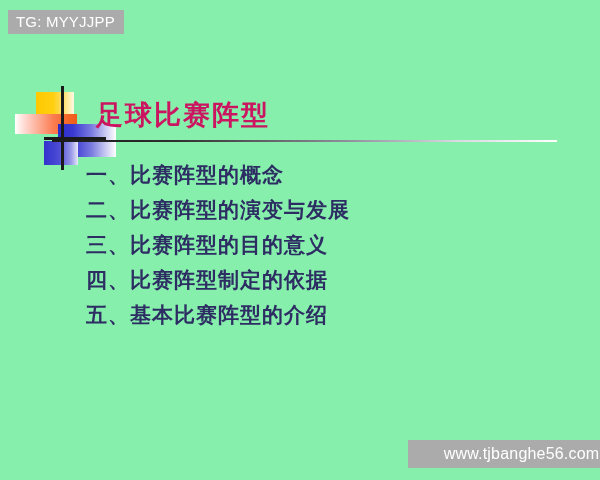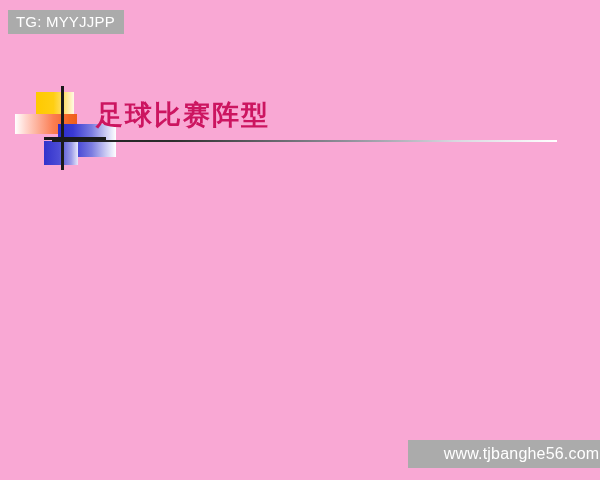--- a/index.html
+++ b/index.html
@@ -12,21 +12,21 @@
     height: 480px;
     background: #ffffff;
     font-family: "Liberation Sans", "DejaVu Sans", sans-serif;
     overflow: hidden;
   }
 
   #slide {
     position: relative;
     width: 600px;
     height: 480px;
-    background: #f9a8d4;
+    background: #86efac;
     overflow: hidden;
   }
 
   
   #tg-badge {
     position: absolute;
     left: 8px;
     top: 10px;
     height: 24px;
     padding: 0 9px 0 8px;
@@ -170,16 +170,23 @@
     <div class="sq-blue"></div>
     <div class="sq-blue-2"></div>
     <div class="line-v"></div>
     <div class="line-h"></div>
   </div>
 
   <div id="slide-title">足球比赛阵型</div>
 
   <div id="title-rule"></div>
 
+  <ul id="agenda">
+    <li>一、比赛阵型的概念</li>
+    <li>二、比赛阵型的演变与发展</li>
+    <li>三、比赛阵型的目的意义</li>
+    <li>四、比赛阵型制定的依据</li>
+    <li>五、基本比赛阵型的介绍</li>
+  </ul>
 
   <div id="watermark">www.tjbanghe56.com</div>
 
 </div>
 
 </body></html>

